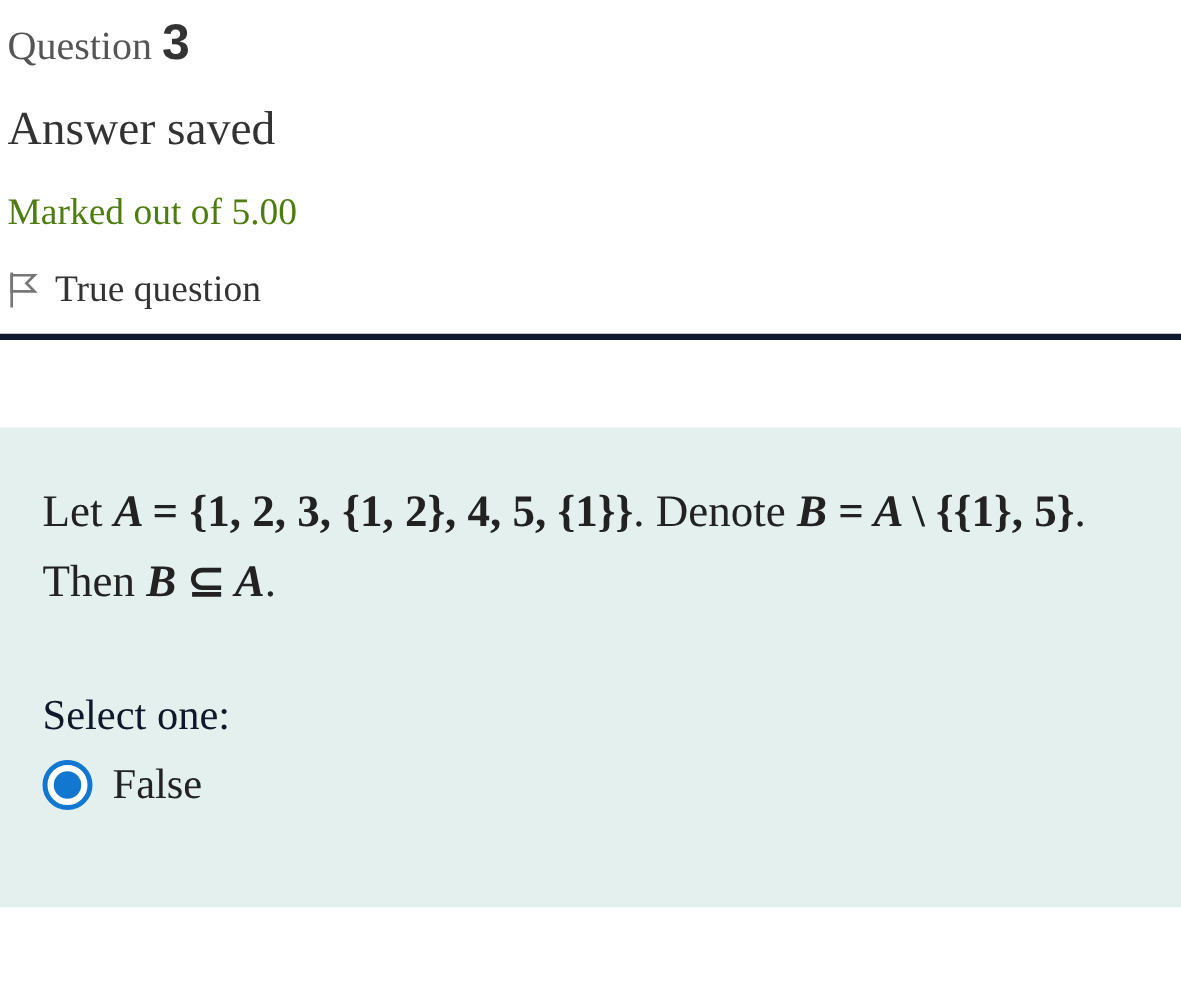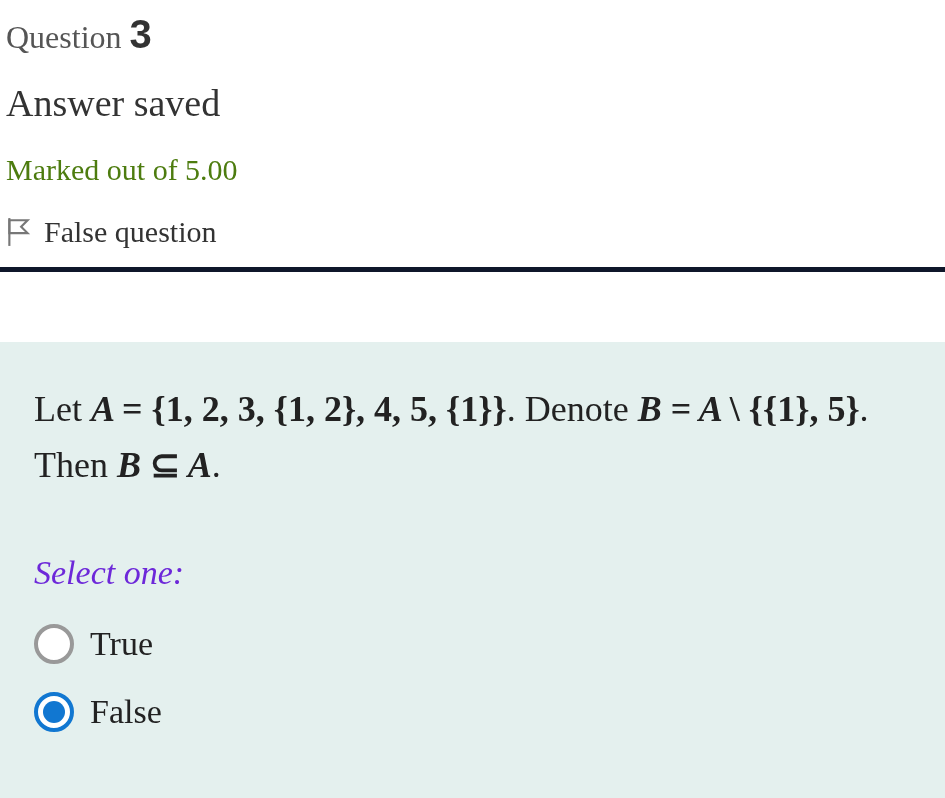--- a/index.html
+++ b/index.html
@@ -67,23 +67,22 @@
   .math {
     font-family: 'Georgia', 'Times New Roman', serif;
     font-style: italic;
     font-weight: bold;
   }
   .math-up {
     font-style: normal;
   }
   .prompt {
     font-size: 34px;
-    color: #6d28d9;
-    margin-bottom: 32px;
-    font-style: italic;
+    color: #0f172a;
+    margin-bottom: 16px;
   }
   .option {
     display: flex;
     align-items: center;
     gap: 16px;
     margin-bottom: 28px;
     font-size: 34px;
     color: #222;
     cursor: pointer;
   }
@@ -119,33 +118,29 @@
     <span>Question</span>
     <span class="question-number">3</span>
   </div>
   <div class="status-line">Answer saved</div>
   <div class="marked-line">Marked out of 5.00</div>
   <div class="flag-line">
     <svg class="flag-icon" viewBox="0 0 24 28" fill="none" stroke="currentColor" stroke-width="2">
       <line x1="3" y1="1" x2="3" y2="27"></line>
       <path d="M3 3 L20 3 L14 9 L20 15 L3 15 Z"></path>
     </svg>
-    <span>False question</span>
+    <span>True question</span>
   </div>
 </div>
 
 <div class="question-body">
   <div class="qtext">
     <span>Let </span><span class="math"><span>A</span> <span class="math-up">= {1, 2, 3, {1, 2}, 4, 5, {1}}</span></span><span>. Denote </span><span class="math"><span>B</span> <span class="math-up">=</span> <span>A</span> <span class="math-up">\ {{1}, 5}</span></span><span>. Then </span><span class="math"><span>B</span> <span class="math-up">⊆</span> <span>A</span></span><span>.</span>
   </div>
 
   <div class="prompt">Select one:</div>
 
-  <div class="option">
-    <div class="radio"></div>
-    <span>True</span>
-  </div>
 
   <div class="option">
     <div class="radio selected"></div>
     <span>False</span>
   </div>
 </div>
 
 </body></html>

